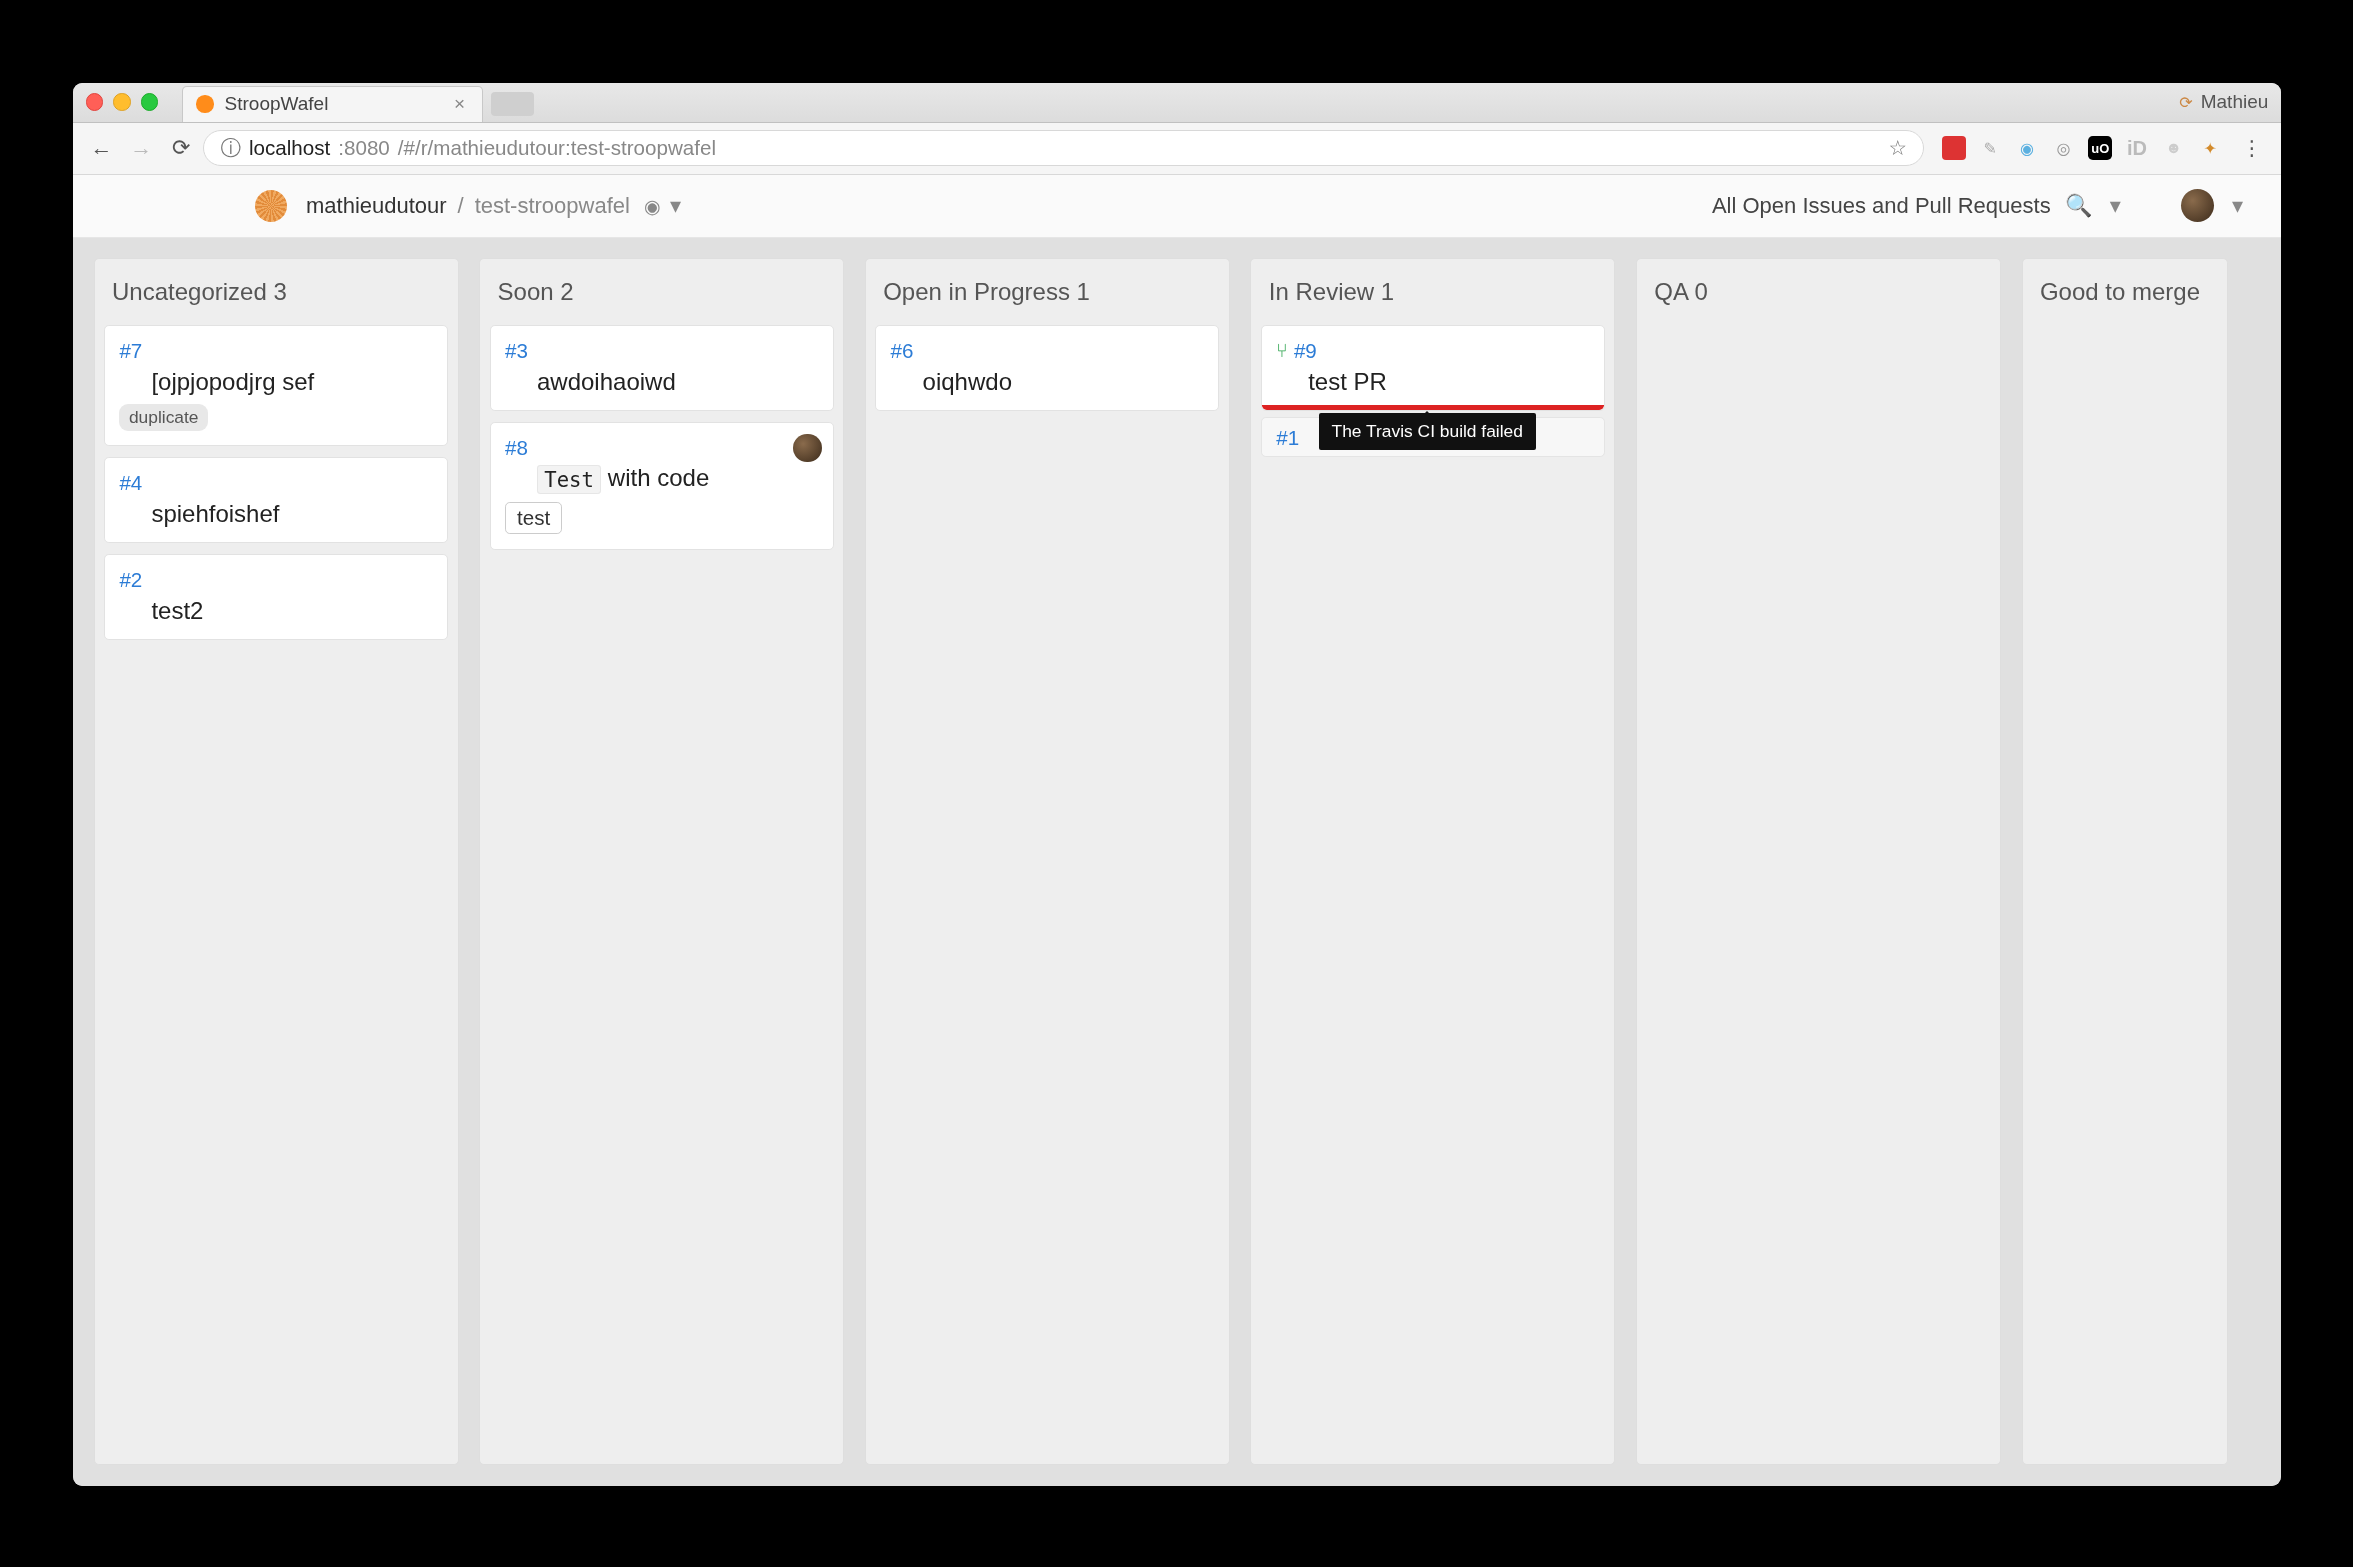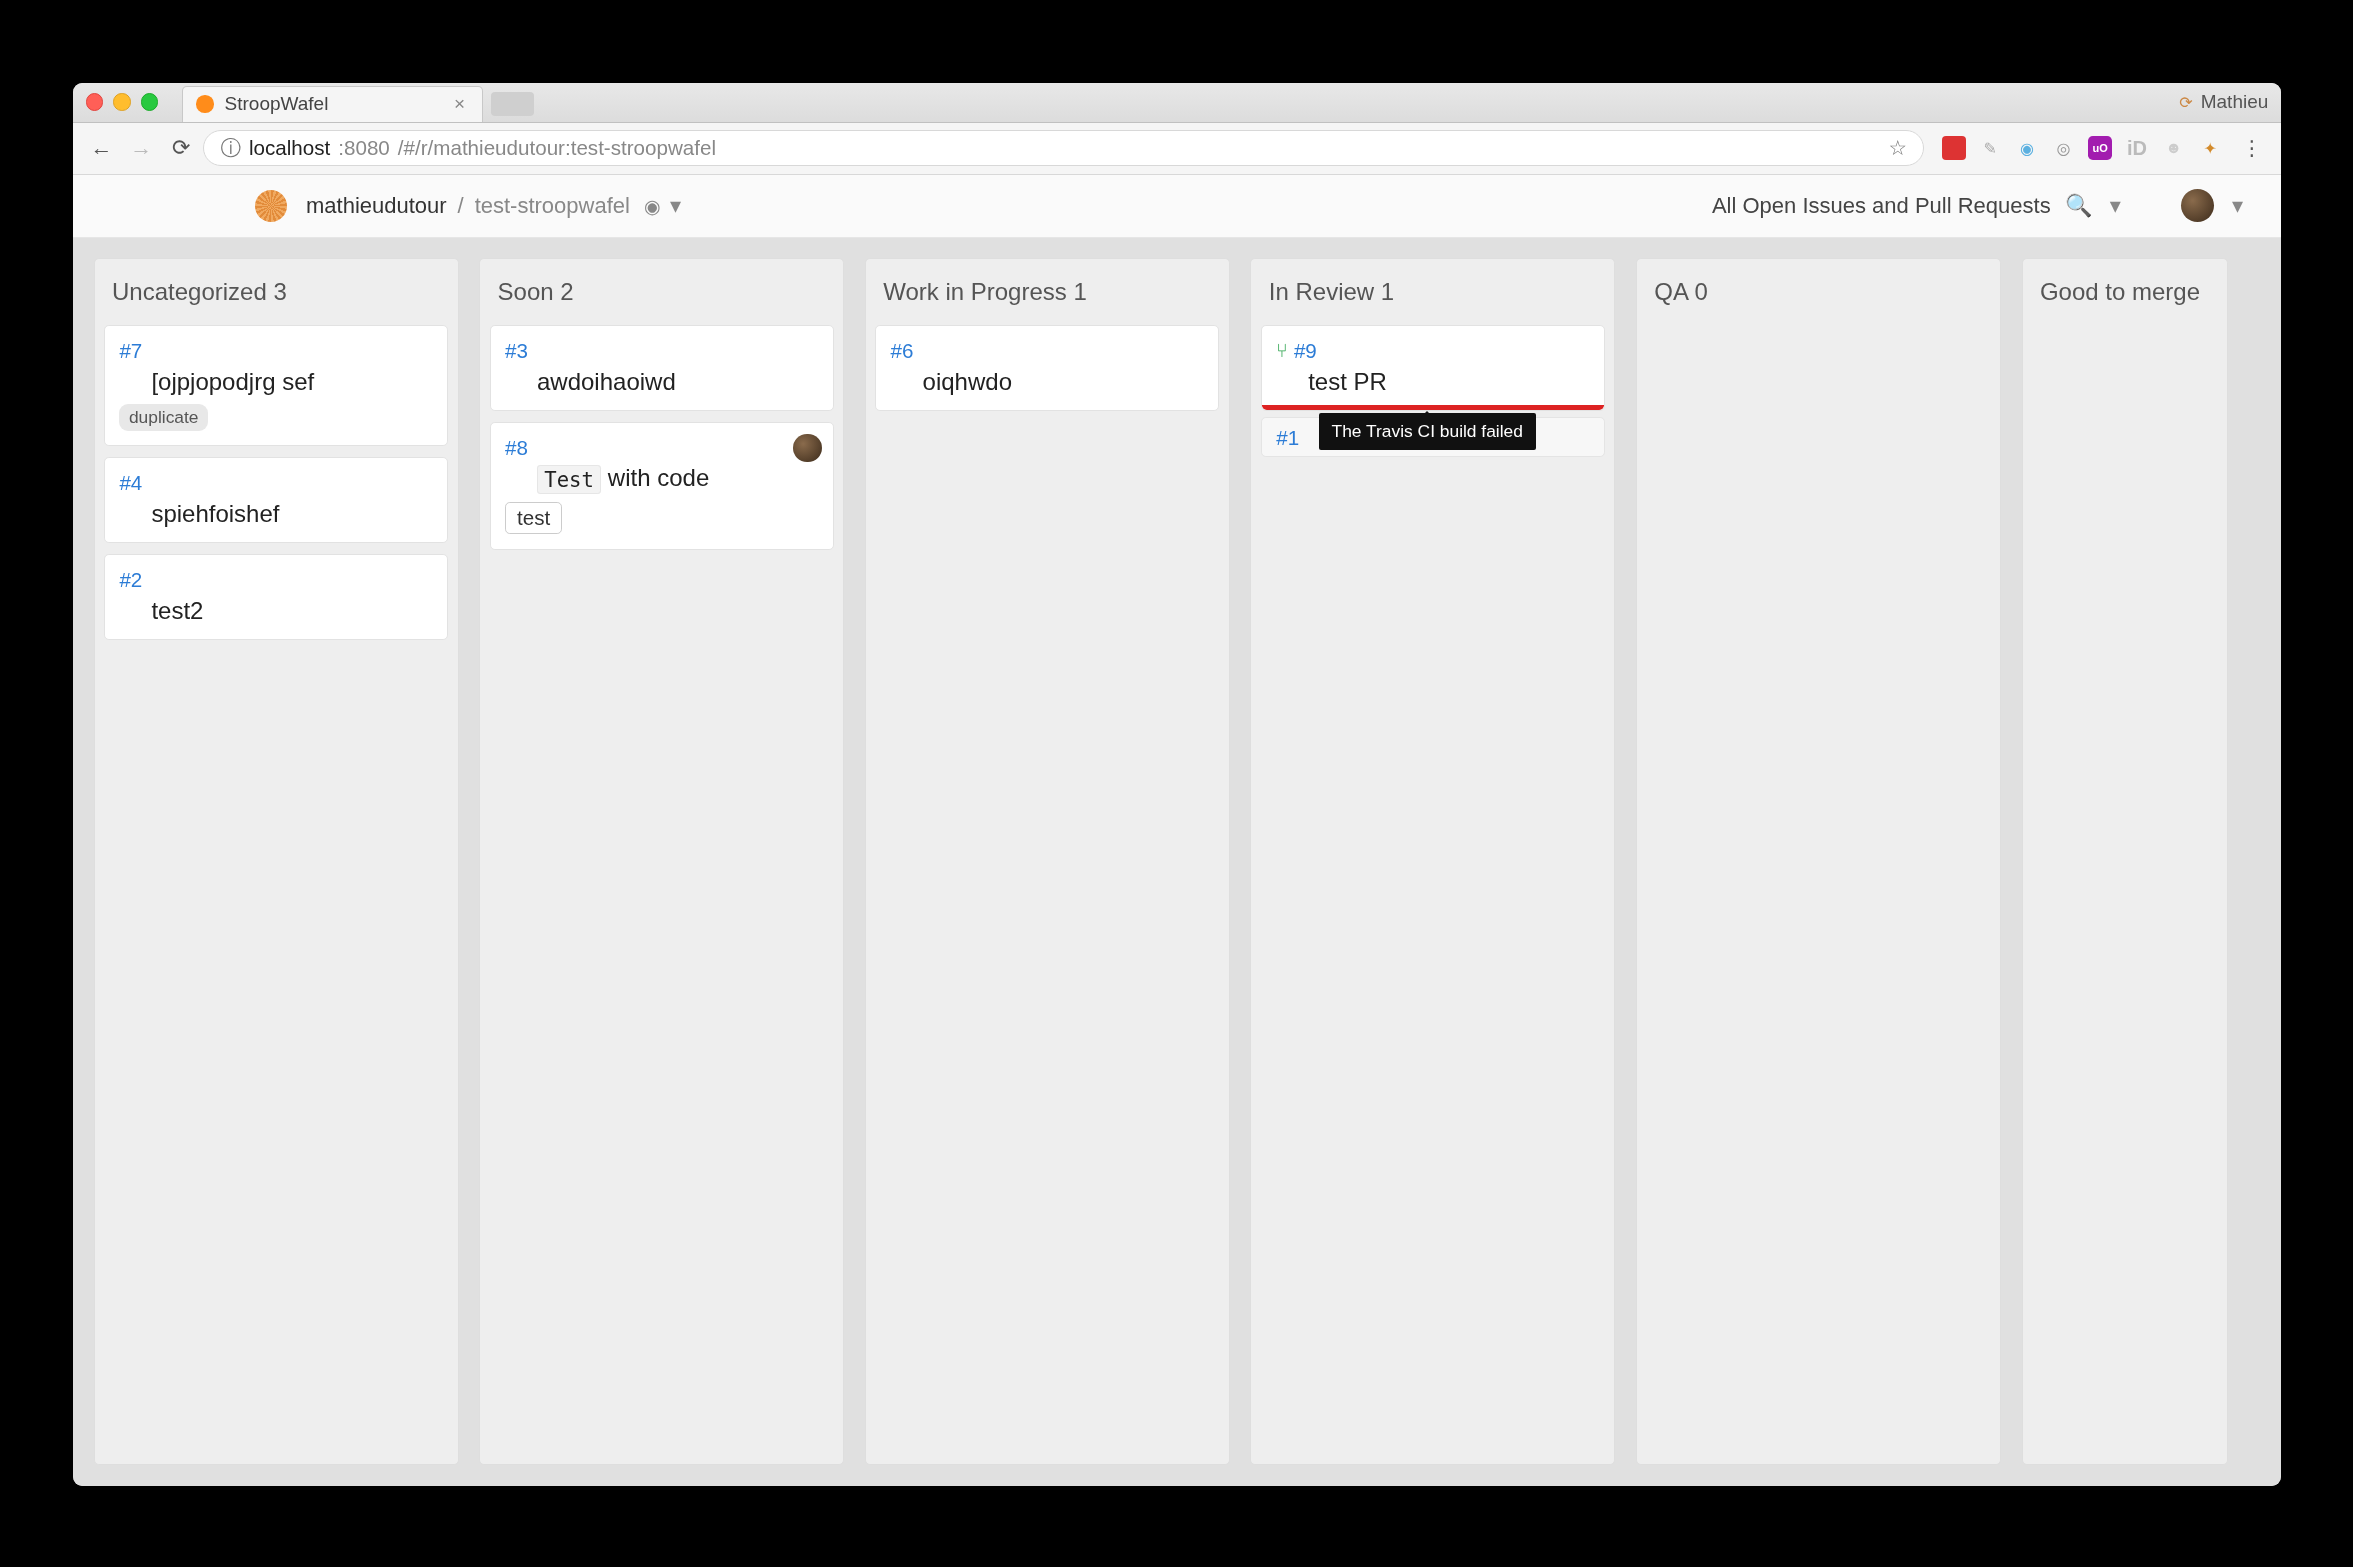--- a/index.html
+++ b/index.html
@@ -79,21 +79,21 @@
 .addr .info-icon{color:#777;}
 .addr .host{color:#222;}
 .addr .path{color:#888;}
 .addr .star{margin-left:auto; color:#777; font-size:20.6px;}
 .ext-icons{display:flex; align-items:center; gap:12.7px; padding:0 6.3px 0 12.7px;}
 .ext-icons .ext{width:24px; height:24px; border-radius:4px; display:flex;align-items:center;justify-content:center;font-size:16px;}
 .ext.pbot{background:#d33;}
 .ext.pencil{color:#aaa;}
 .ext.bulb{color:#5bb0e0;}
 .ext.octo{color:#999;}
-.ext.ub{background:#a21caf;border-radius:4.8px;color:#fff;font-size:11px;font-weight:bold;}
+.ext.ub{background:#000000;border-radius:4.8px;color:#fff;font-size:13px;font-weight:bold;}
 .ext.id{color:#bbb;font-weight:bold;font-size:20px;}
 .ext.ghost{color:#ccc;}
 .ext.fox{color:#d38a2a;}
 .menu-dots{color:#555; font-size:20.6px; padding:0 8px;}
 
 
 .app-header {
   height: 63px;
   background: #fafafa;
   border-bottom:0.8px solid #e6e6e6;
@@ -269,21 +269,21 @@
           <div class="title">
             <code>Test</code><span> with code</span>
           </div>
           <span class="label-outline">test</span>
         </div>
       </div>
     </div>
 
     <div class="column">
       <div class="col-header">
-        <span>Work in Progress</span>
+        <span>Open in Progress</span>
         <span>1</span>
       </div>
       <div class="cards">
         <div class="card">
           <div class="num">#6</div>
           <div class="title">oiqhwdo</div>
         </div>
       </div>
     </div>
 

